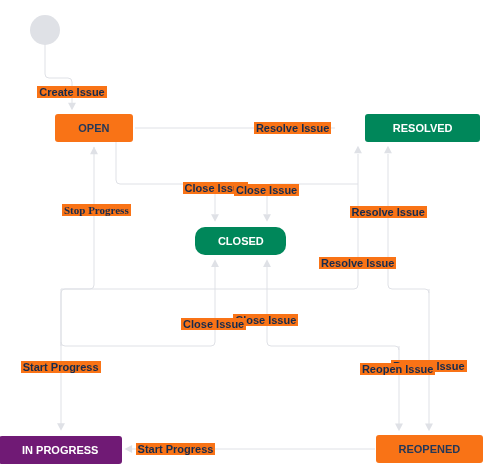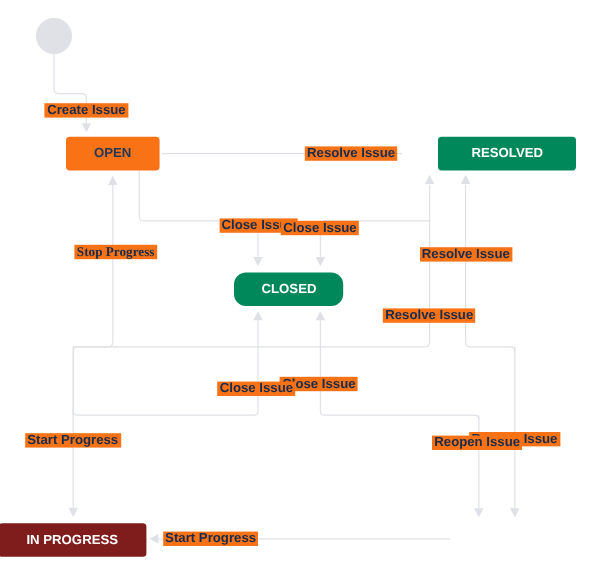--- a/index.html
+++ b/index.html
@@ -5,21 +5,21 @@
 <style>
   html,body{margin:0;padding:0;}
   body{width:496px;height:472px;background:#ffffff;overflow:hidden;
        font-family:"Liberation Sans",sans-serif;}
   #stage{position:relative;width:496px;height:472px;}
   svg.lines{position:absolute;left:0;top:0;}
   .node{position:absolute;display:flex;align-items:center;justify-content:center;
         border-radius:3px;font-weight:bold;font-size:11px;}
   .node.grey{background:#f97316;color:#253858;}
   .node.green{background:#00875A;color:#ffffff;}
-  .node.blue{background:#7f1d1d;color:#ffffff;}
+  .node.blue{background:#701a75;color:#ffffff;}
   .lbl{position:absolute;font-size:11px;font-weight:bold;color:#172B4D;
        white-space:nowrap;background:#f97316;line-height:12px;padding:0 2px;}
   .start-dot{position:absolute;border-radius:50%;background:#DFE1E6;}
 </style>
 </head>
 <body>
 
 <div id="stage">
   <svg class="lines" width="496" height="472" viewBox="0 0 496 472">
     <g id="edges" fill="none" stroke="#DFE1E6" stroke-width="1" stroke-linecap="butt" stroke-linejoin="round">
@@ -50,20 +50,21 @@
         <path d="M399,431.2 L395.05,423.59999999999997 L402.95,423.59999999999997 Z"></path>
         <path d="M429,431.2 L425.05,423.59999999999997 L432.95,423.59999999999997 Z"></path>
         <path d="M124.5,449 L132.1,445.05 L132.1,452.95 Z"></path>
       </g>
   </svg>
 <div class="start-dot" style="left: 30px; top: 15px; width: 30px; height: 30px;"></div>
     <div class="node grey" style="left: 55.2px; top: 114px; width: 77.4px; height: 28px;">OPEN</div>
     <div class="node green" style="left: 335.2px; top: 114px; width: 115px; height: 28px; margin-left: 30px;">RESOLVED</div>
     <div class="node green" style="left: 195.2px; top: 226.8px; width: 91.3px; height: 28px; border-radius: 10px;">CLOSED</div>
     <div class="node blue" style="left: -1.3px; top: 436px; width: 123px; height: 28px;">IN PROGRESS</div>
+    <div class="node grey" style="left: 376px; top: 435px; width: 106.7px; height: 28px;">REOPENED</div>
     <div class="lbl" style="left: 37.3px; top: 85.5px; z-index: 1;">Create Issue</div>
     <div class="lbl" style="left: 253.9px; top: 122.2px; z-index: 1;">Resolve Issue</div>
     <div class="lbl" style="left: 182.6px; top: 182.1px; z-index: 1;">Close Issue</div>
     <div class="lbl" style="left: 234.1px; top: 184.3px; z-index: 2;">Close Issue</div>
     <div class="lbl" style="left: 62px; top: 203.9px; z-index: 1; font-family: Liberation Serif, serif;">Stop Progress</div>
     <div class="lbl" style="left: 349.5px; top: 205.5px; z-index: 1;">Resolve Issue</div>
     <div class="lbl" style="left: 319px; top: 256.7px; z-index: 1;">Resolve Issue</div>
     <div class="lbl" style="left: 181.1px; top: 317.9px; z-index: 2;">Close Issue</div>
     <div class="lbl" style="left: 233.2px; top: 314.4px; z-index: 1;">Close Issue</div>
     <div class="lbl" style="left: 20.7px; top: 360.8px; z-index: 1;">Start Progress</div>

